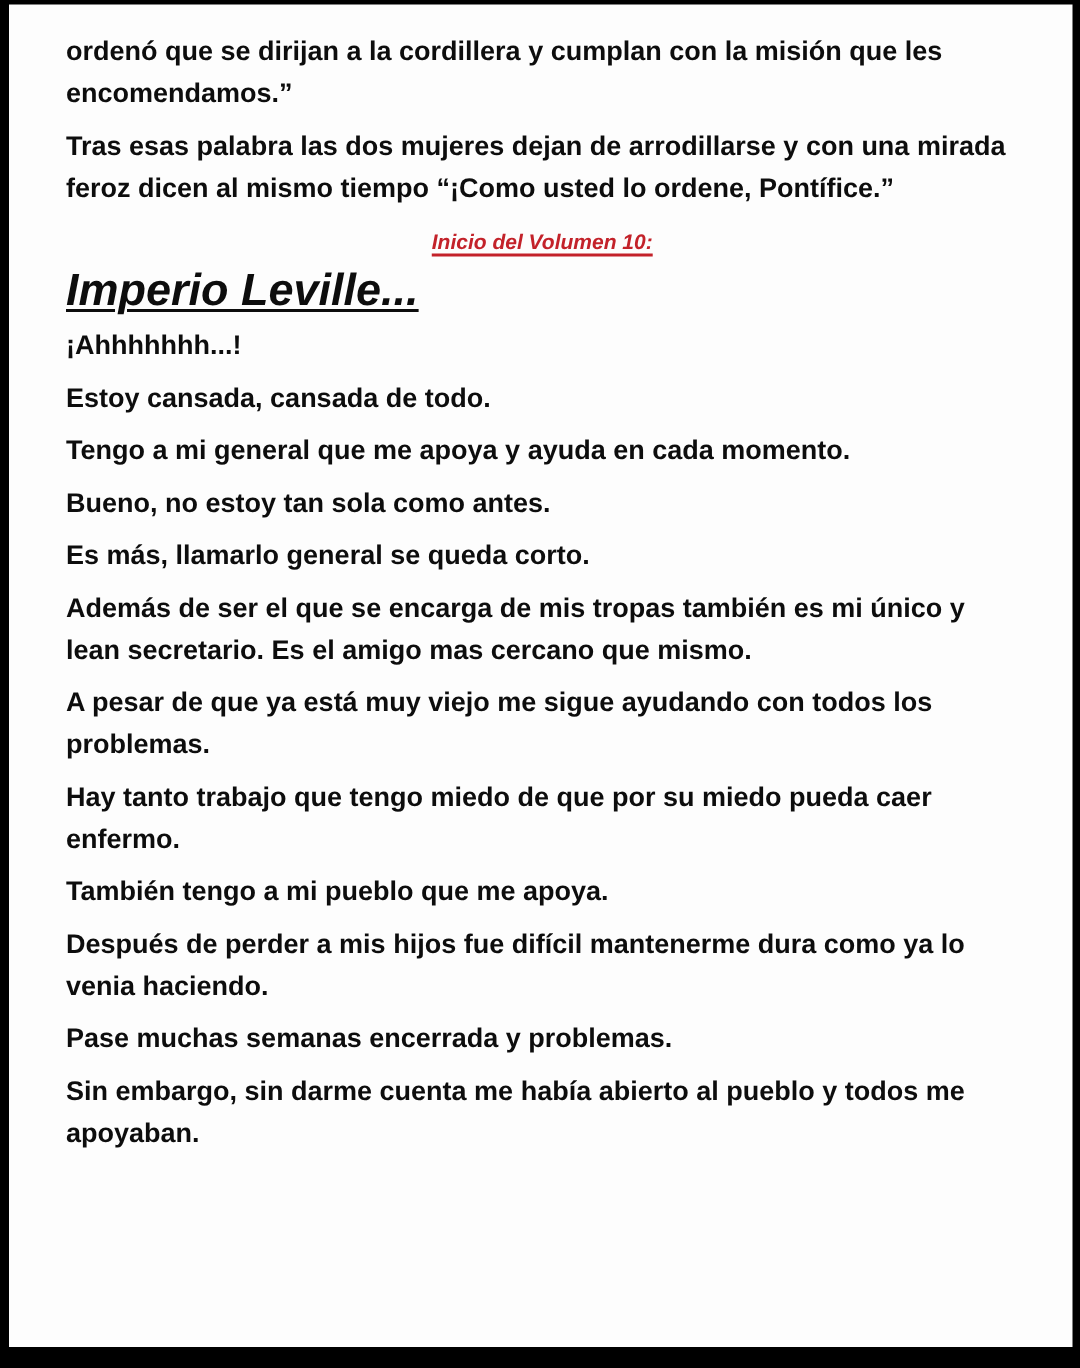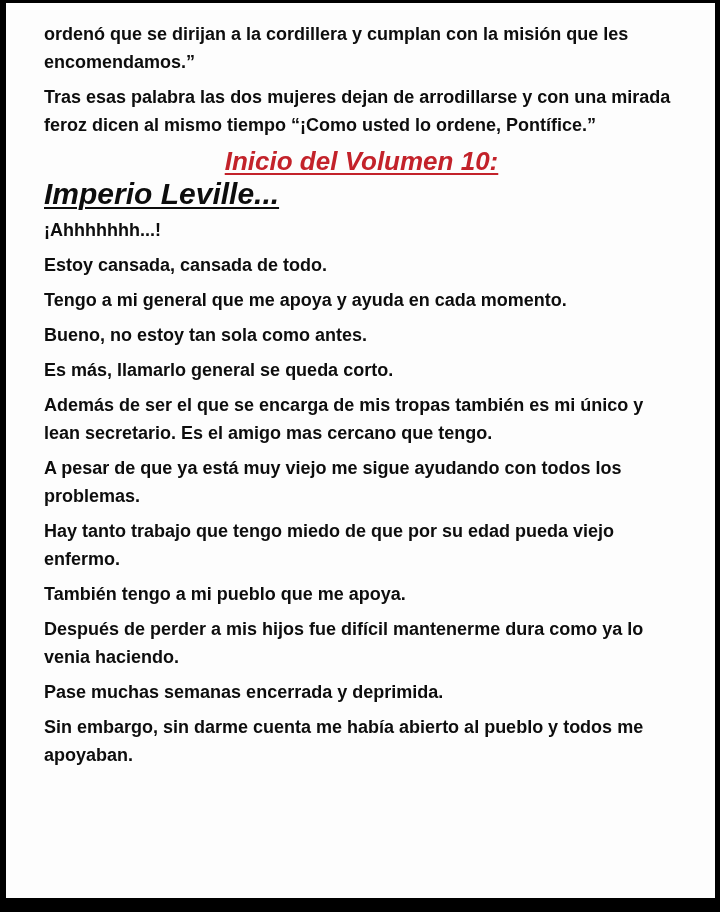--- a/index.html
+++ b/index.html
@@ -23,21 +23,21 @@
     width: 635px;
     color: #0d0d0d;
     font-weight: bold;
   }
   p.body {
     font-size: 18px;
     line-height: 28px;
     margin: 0 0 7px 0;
   }
   p.volume-heading {
-    font-size: 26px;
+    font-size: 14px;
     line-height: 30px;
     margin: 3px 0 3px 0;
     text-align: center;
     font-style: italic;
     color: #c3222a;
     text-decoration: underline;
     text-decoration-thickness: 2px;
     text-underline-offset: 3px;
   }
   p.section-heading {
@@ -61,21 +61,21 @@
   <div class="content">
       <p class="body">ordenó que se dirijan a la cordillera y cumplan con la misión que les encomendamos.”</p>
       <p class="body">Tras esas palabra las dos mujeres dejan de arrodillarse y con una mirada feroz dicen al mismo tiempo “¡Como usted lo ordene, Pontífice.”</p>
       <p class="volume-heading">Inicio del Volumen 10:</p>
       <p class="section-heading">Imperio Leville...</p>
       <p class="body">¡Ahhhhhhh...!</p>
       <p class="body">Estoy cansada, cansada de todo.</p>
       <p class="body">Tengo a mi general que me apoya y ayuda en cada momento.</p>
       <p class="body">Bueno, no estoy tan sola como antes.</p>
       <p class="body">Es más, llamarlo general se queda corto.</p>
-      <p class="body">Además de ser el que se encarga de mis tropas también es mi único y lean secretario. Es el amigo mas cercano que tengo.</p>
+      <p class="body">Además de ser el que se encarga de mis tropas también es mi único y lean secretario. Es el amigo mas cercano que mismo.</p>
       <p class="body">A pesar de que ya está muy viejo me sigue ayudando con todos los problemas.</p>
-      <p class="body">Hay tanto trabajo que tengo miedo de que por su edad pueda viejo enfermo.</p>
+      <p class="body">Hay tanto trabajo que tengo miedo de que por su miedo pueda caer enfermo.</p>
       <p class="body">También tengo a mi pueblo que me apoya.</p>
       <p class="body">Después de perder a mis hijos fue difícil mantenerme dura como ya lo venia haciendo.</p>
-      <p class="body">Pase muchas semanas encerrada y deprimida.</p>
+      <p class="body">Pase muchas semanas encerrada y problemas.</p>
       <p class="body">Sin embargo, sin darme cuenta me había abierto al pueblo y todos me apoyaban.</p>
     </div>
 </div>
 
 </body></html>

